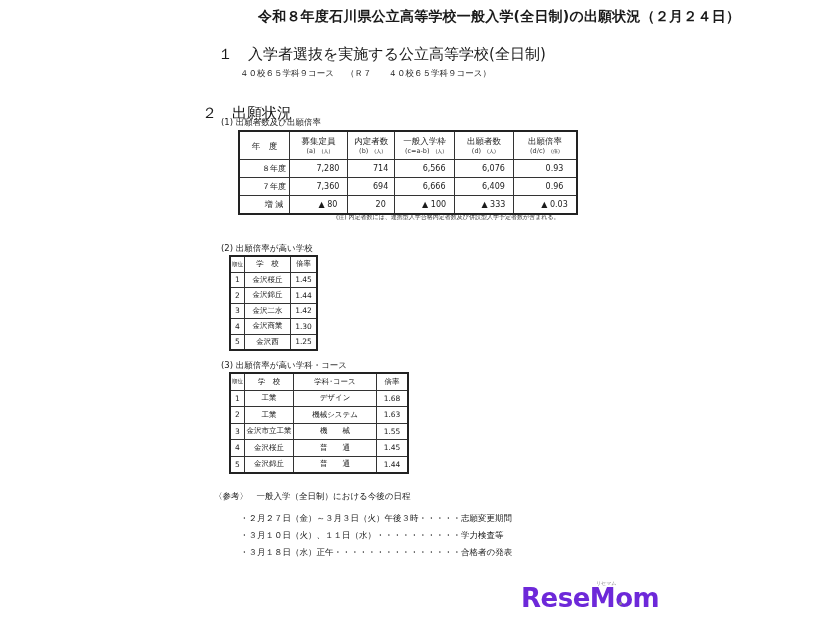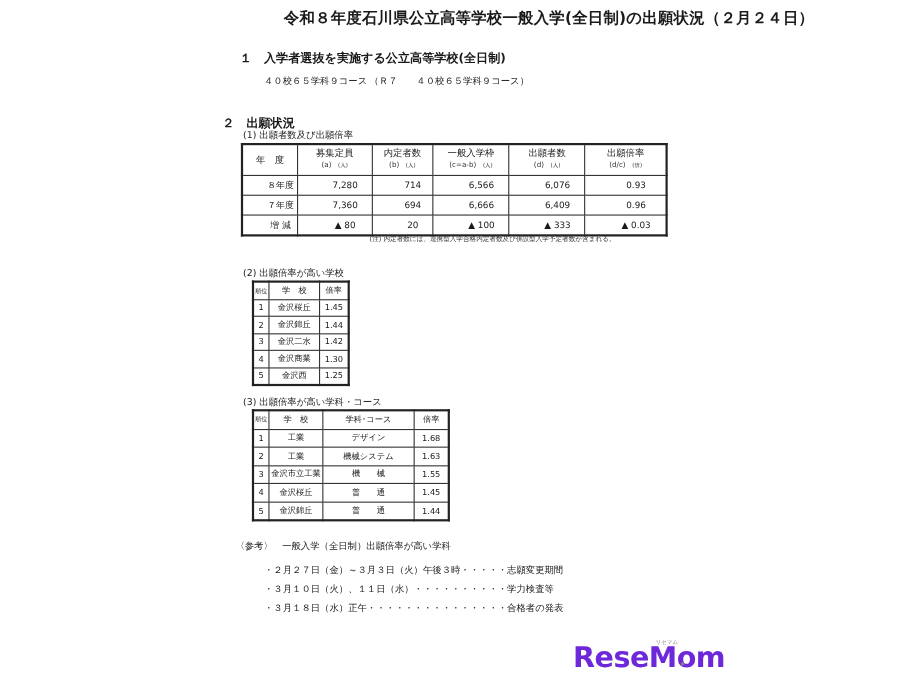--- a/index.html
+++ b/index.html
@@ -1,25 +1,25 @@
 <!DOCTYPE html>
 <html><head>
 <meta charset="utf-8">
 <style>
   html, body { margin:0; padding:0; background:#ffffff; }
   body { width:826px; height:620px; position:relative; overflow:hidden;
          font-family:"DejaVu Sans", "Liberation Sans", sans-serif; color:#1a1a1a; }
   .abs { position:absolute; white-space:nowrap; }
   .title { left:258px; top:8px; font-size:14px; font-weight:bold; letter-spacing:0.2px; }
-  .h1 { font-size:11px; font-weight:bold; }
+  .h1 { font-size:15px; font-weight:normal; }
   .t9 { font-size:8.5px; }
   table { border-collapse:collapse; position:absolute; }
   td, th { border:1px solid #333; text-align:center; padding:0; font-weight:normal; }
   table.outer { border:2px solid #222; }
-  .t1 { left:219px; top:130px; width:388px; font-size:8px; }
+  .t1 { left:238px; top:130px; width:340px; font-size:8px; }
   .t1 th { height:27px; line-height:10px; font-size:8.5px; }
   .t1 td { height:17px;padding-left:19px; }
   .t1 .sub { font-size:6.5px; color:#333; display:block; }
   .t1 .unit { font-size:5px; margin-left:6px; }
   .t2 { left:229px; top:255px; width:89px; font-size:7.5px; }
   .t2 td, .t2 th { height:14.5px; }
   .t3 { left:229px; top:372px; width:180px; font-size:7.5px; }
   .t3 td, .t3 th { height:15.5px; }
   .small { font-size:5.5px; }
   .logo { left:521px; top:583px; font-size:26px; font-weight:bold; color:#6d28d9;
@@ -27,21 +27,21 @@
   .logo-kana { left:596px; top:580px; font-size:5px; color:#888; }
   .logo-dot { left:619px; top:602px; width:3px; height:3px; background:#888; border-radius:50%; }
 </style>
 </head>
 <body>
 
 <div class="abs title">令和８年度石川県公立高等学校一般入学(全日制)の出願状況（２月２４日）</div>
 
 <div class="abs h1" style="left:218px; top:45px;">１　入学者選抜を実施する公立高等学校(全日制)</div>
 <div class="abs t9" style="left:240px; top:68px;">４０校６５学科９コース</div>
-<div class="abs t9" style="left:336px; top:68px;">（Ｒ７　　４０校６５学科９コース）</div>
+<div class="abs t9" style="left:346px; top:68px;">（Ｒ７　　４０校６５学科９コース）</div>
 
 <div class="abs h1" style="left:202px; top:104px;">２　出願状況</div>
 <div class="abs t9" style="left:221px; top:117px;">(1)  出願者数及び出願倍率</div>
 
 <table class="outer t1">
   <tbody>
       <tr>
     <th style="width:49px"><span>年　度</span></th>
     <th><span>募集定員</span><span class="sub"><span>(a)</span><span class="unit">(人)</span></span></th>
     <th><span>内定者数</span><span class="sub"><span>(b)</span><span class="unit">(人)</span></span></th>
@@ -148,20 +148,20 @@
       </tr>
   <tr>
         <td>5</td>
         <td>金沢錦丘</td>
         <td>普　　通</td>
         <td>1.44</td>
       </tr>
 </tbody>
   </table>
 
-<div class="abs t9" style="left:214px; top:491px;">〈参考〉　一般入学（全日制）出願倍率が高い学科</div>
+<div class="abs t9" style="left:214px; top:491px;">〈参考〉　一般入学（全日制）における今後の日程</div>
 <div class="abs t9" style="left:240px; top:513px;">・２月２７日（金）～３月３日（火）午後３時・・・・・志願変更期間</div>
 <div class="abs t9" style="left:240px; top:530px;text-align:right;">・３月１０日（火）、１１日（水）・・・・・・・・・・学力検査等</div>
 <div class="abs t9" style="left:240px; top:547px;">・３月１８日（水）正午・・・・・・・・・・・・・・・合格者の発表</div>
 
 <div class="abs logo">ReseMom</div>
 <div class="abs logo-kana">リセマム</div>
 <div class="abs logo-dot"></div>
 
 </body></html>

